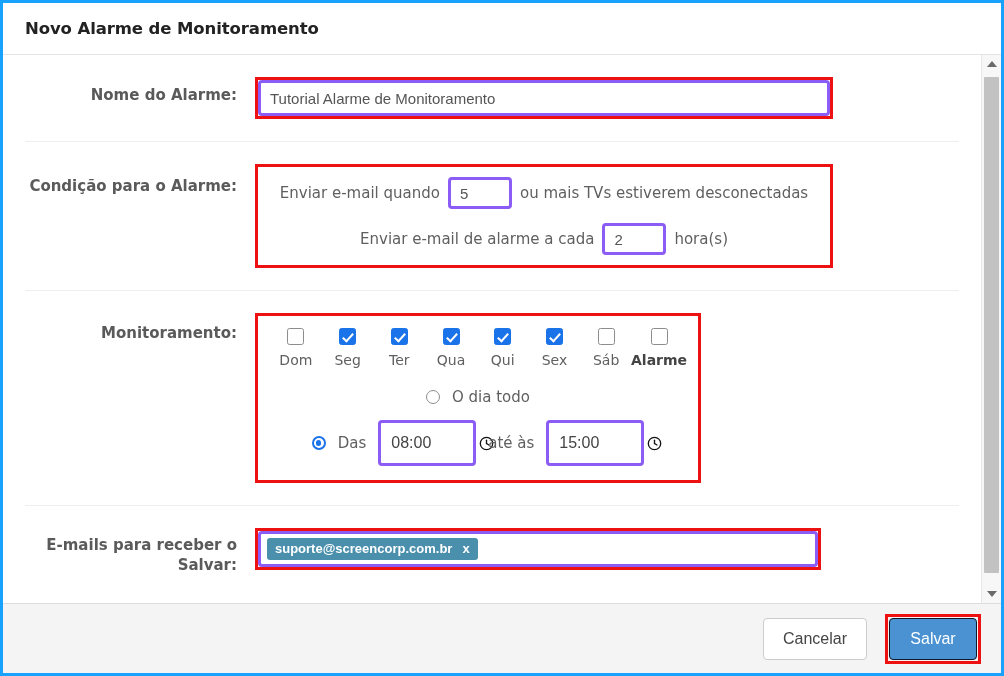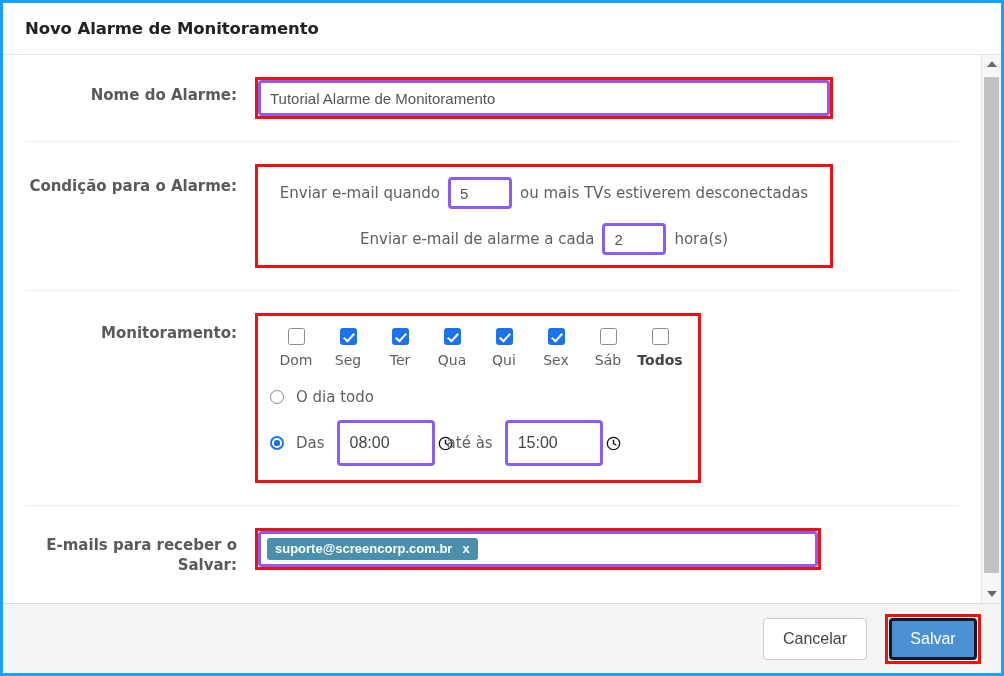--- a/index.html
+++ b/index.html
@@ -164,20 +164,21 @@
     color: #5f5f5f;
   }
   .day-label.strong { font-weight: bold; color: #444444; }
 
   
   .radio-line {
     display: flex;
     align-items: center;
     font-size: 15px;
     color: #5f5f5f;
+    justify-content: center;
   }
   .rb {
     width: 14px;
     height: 14px;
     box-sizing: border-box;
     border: 1.6px solid #8d8d8d;
     border-radius: 50%;
     background: #ffffff;
     position: relative;
     flex: 0 0 auto;
@@ -261,21 +262,21 @@
     padding: 0 18px;
     background: #ffffff;
     border: 1px solid #cccccc;
     color: #444444;
   }
   .btn-save {
     height: 42px;
     min-width: 88px;
     padding: 0 18px;
     background: #4a92d2;
-    border: 3px solid #0f172a;
+    border: 1px solid #0f172a;
     color: #ffffff;
   }
   .save-wrap {
     border: 3px solid #ee1111;
     margin-left: 18px;
     padding: 1px;
     box-sizing: border-box;
     display: inline-block;
   }
 
@@ -390,21 +391,21 @@
               <div class="day">
                 <span class="cb checked"></span>
                 <span class="day-label">Sex</span>
               </div>
               <div class="day">
                 <span class="cb"></span>
                 <span class="day-label">Sáb</span>
               </div>
               <div class="day">
                 <span class="cb"></span>
-                <span class="day-label strong">Todos</span>
+                <span class="day-label strong">Alarme</span>
               </div>
             </div>
 
             <div class="radio-line" style="margin-top:20px;">
               <span class="rb"></span>
               <span style="margin-left:12px;">O dia todo</span>
             </div>
 
             <div class="radio-line" style="margin-top:14px;">
               <span class="rb selected"></span>

